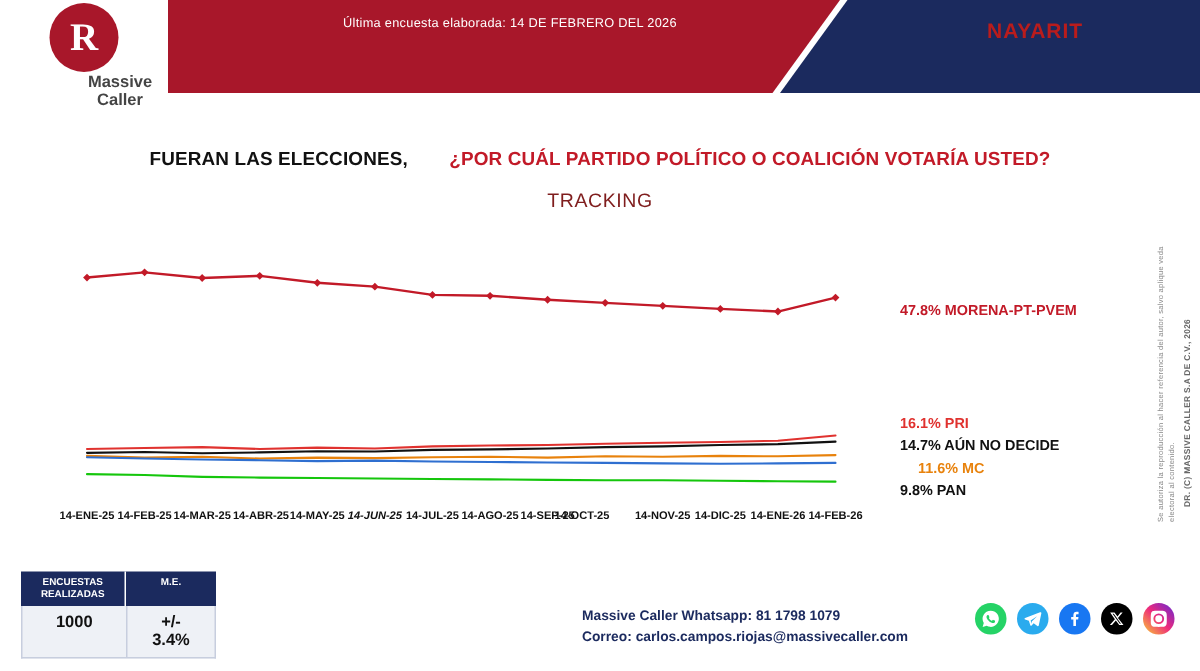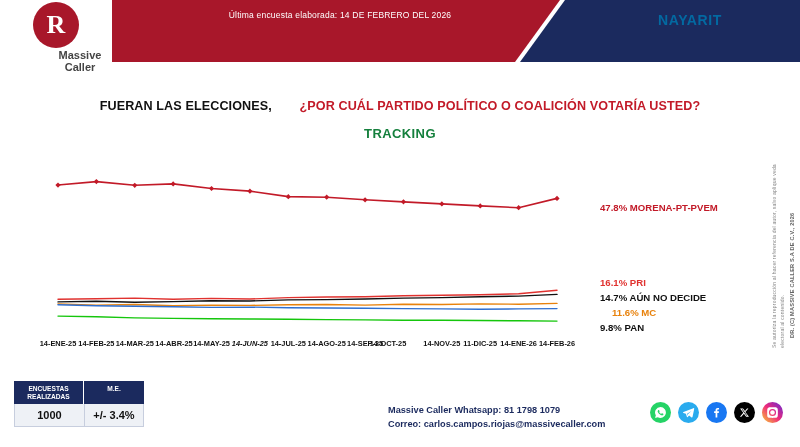--- a/index.html
+++ b/index.html
@@ -39,33 +39,33 @@
   .logo-text {
     margin-top: 2px; font-size: 11px; font-weight: bold; color: #444;
     line-height: 1.05; text-align: center; margin-left: 48px;
   }
   .hdr-date {
     position: absolute; left: 190px; top: 10px; width: 300px;
     text-align: center; color: #ffffff; font-size: 8.5px; letter-spacing: .2px;
   }
   .hdr-state {
     position: absolute; left: 600px; top: 12px; width: 180px;
-    text-align: center; color: #0369a1; font-size: 14px; font-weight: bold; letter-spacing: .6px;
+    text-align: center; color: #b91c1c; font-size: 14px; font-weight: bold; letter-spacing: .6px;
   }
 
   
   .question {
     position: absolute; left: 30px; top: 78px; width: 740px;
     text-align: center; color: #111; font-size: 12.6px; font-weight: bold;
     line-height: 1.5; letter-spacing: .1px;
   }
   .question .q-red { color: #c21a28; margin-left: 24px; }
   .tracking {
     position: absolute; left: 30px; top: 126px; width: 740px;
-    text-align: center; color: #15803d; font-size: 13px; font-weight: bold; letter-spacing: .4px;
+    text-align: center; color: #7f1d1d; font-size: 13px; font-weight: normal; letter-spacing: .4px;
   }
 
   
   .chart-area { position: absolute; left: 20px; top: 155px; width: 575px; height: 210px; }
   .chart-svg { position: absolute; left: 0; top: 0; }
   .xlabels {
     position: absolute; left: 0; top: 184px; width: 575px; height: 18px;
   }
   .xlabels span {
     position: absolute; font-size: 7.4px; font-weight: bold; color: #111; white-space: nowrap;
@@ -93,21 +93,21 @@
   
   .enc-table { position: absolute; left: 14px; top: 381px; width: 130px; }
   .enc-head { display: flex; background: #1b2a5e; color: #fff; }
   .enc-head div {
     font-size: 6.6px; font-weight: bold; text-align: center; padding: 4px 2px; line-height: 1.15;
   }
   .enc-head .c1 { width: 70px; border-right: 1px solid #fff; }
   .enc-head .c2 { width: 60px; }
   .enc-body { display: flex; background: #eef1f6; border: 1px solid #c7cede; border-top: none; }
   .enc-body div {
-    font-size: 11px; font-weight: bold; text-align: center; padding: 5px 2px; color: #111;
+    font-size: 11px; font-weight: bold; text-align: center; padding: 5px 14px; color: #111;
   }
   .enc-body .c1 { width: 70px; border-right: 1px solid #c7cede; }
   .enc-body .c2 { width: 58px; }
 
   
   .contact { position: absolute; left: 388px; top: 404px; color: #1b2a5e; font-size: 9.2px; font-weight: bold; line-height: 1.5; }
   .contact .c-val { color: #1b2a5e; font-weight: bold; }
 
   
   .social { position: absolute; left: 650px; top: 402px; display: flex; gap: 7px; align-items: center; }
@@ -174,21 +174,21 @@
         <span style="left: 76.4px;">14-FEB-25</span>
         <span style="left: 114.8px;">14-MAR-25</span>
         <span style="left: 143px; padding-left: 22px;">14-ABR-25</span>
         <span style="left: 191.5px;">14-MAY-25</span>
         <span style="left: 229.9px; font-style: italic;">14-JUN-25</span>
         <span style="left: 268.3px;">14-JUL-25</span>
         <span style="left: 306.7px;">14-AGO-25</span>
         <span style="left: 345.1px;">14-SEP-25</span>
         <span style="left: 368px;">14-OCT-25</span>
         <span style="left: 421.8px;">14-NOV-25</span>
-        <span style="left: 460.2px;">11-DIC-25</span>
+        <span style="left: 460.2px;">14-DIC-25</span>
         <span style="left: 498.6px;">14-ENE-26</span>
         <span style="left: 537px;">14-FEB-26</span>
       </div>
   </div>
 
   <div class="legend">
     <div class="legend-item lg-morena">47.8% MORENA-PT-PVEM</div>
     <div class="legend-item lg-pri">16.1% PRI</div>
     <div class="legend-item lg-nodecide">14.7% AÚN NO DECIDE</div>
     <div class="legend-item lg-mc">11.6% MC</div>

